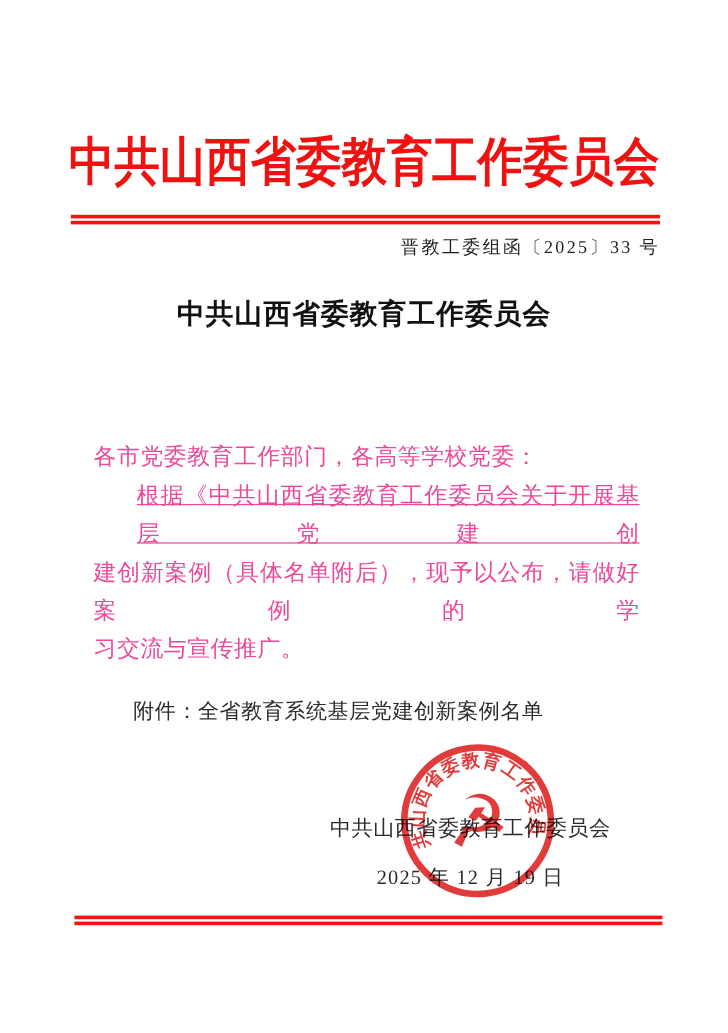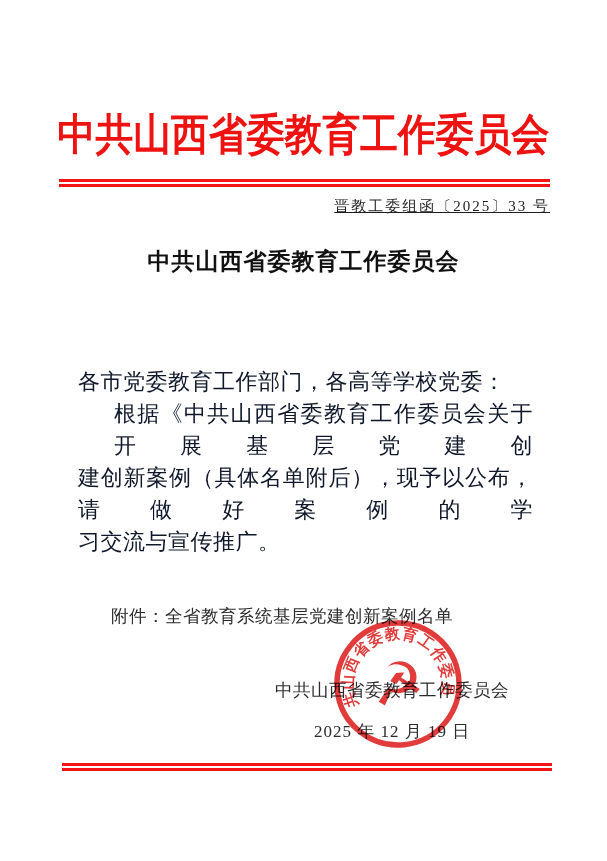--- a/index.html
+++ b/index.html
@@ -29,44 +29,43 @@
     height:8px;box-sizing:border-box;
     border-top:3px solid #f31414;
     border-bottom:3px solid #f31414;
   }
   .rule-top{top:179px;left:59px;width:491px;}
   .rule-bottom{top:763px;left:62px;width:490px;}
   .doc-number{
     position:absolute;top:197px;right:57px;
     font-size:15px;letter-spacing:2px;color:#1e1e1e;
     white-space:nowrap;
-    text-decoration:underline;
   }
   
   .doc-title{
     position:absolute;top:246px;left:0;width:607px;
     text-align:center;
     font-size:23px;font-weight:700;color:#111;
     line-height:31px;letter-spacing:1px;
   }
   
   .body-text{
     position:absolute;top:366px;left:78px;width:455px;
-    font-size:22px;line-height:32px;letter-spacing:0.5px;
-    color:#0f172a;
+    font-size:19px;line-height:32px;letter-spacing:0.5px;
+    color:#ec4899;
   }
   .line{white-space:nowrap;}
   .just{text-align:justify;text-align-last:justify;white-space:normal;}
-  .indent2{padding-left:36px;}
+  .indent2{padding-left:36px;text-decoration:underline;}
   .attachment{
     position:absolute;top:580px;left:78px;width:455px;
     font-size:17.5px;letter-spacing:0.5px;color:#2b2b2b;
     padding-left:0;
   }
-  .attachment-inner{padding-left:33px;margin-top:24px;}
+  .attachment-inner{padding-left:33px;}
   
   .signature{
     position:absolute;top:676px;left:272px;width:240px;
     text-align:center;color:#2b2b2b;
     font-size:17.5px;letter-spacing:0.5px;line-height:29px;
   }
   .sig-date{font-size:17px;letter-spacing:1px;margin-top:12px;}
   
   .seal{
     position:absolute;top:615px;left:329px;

